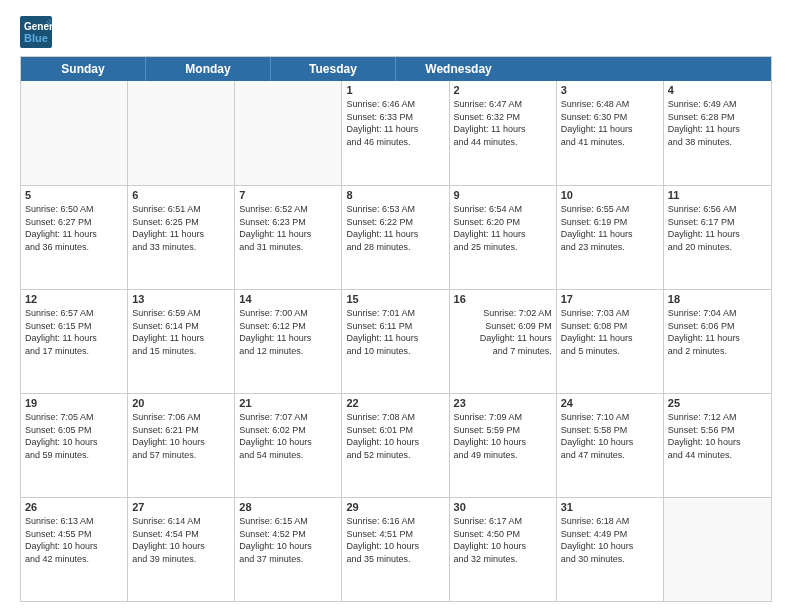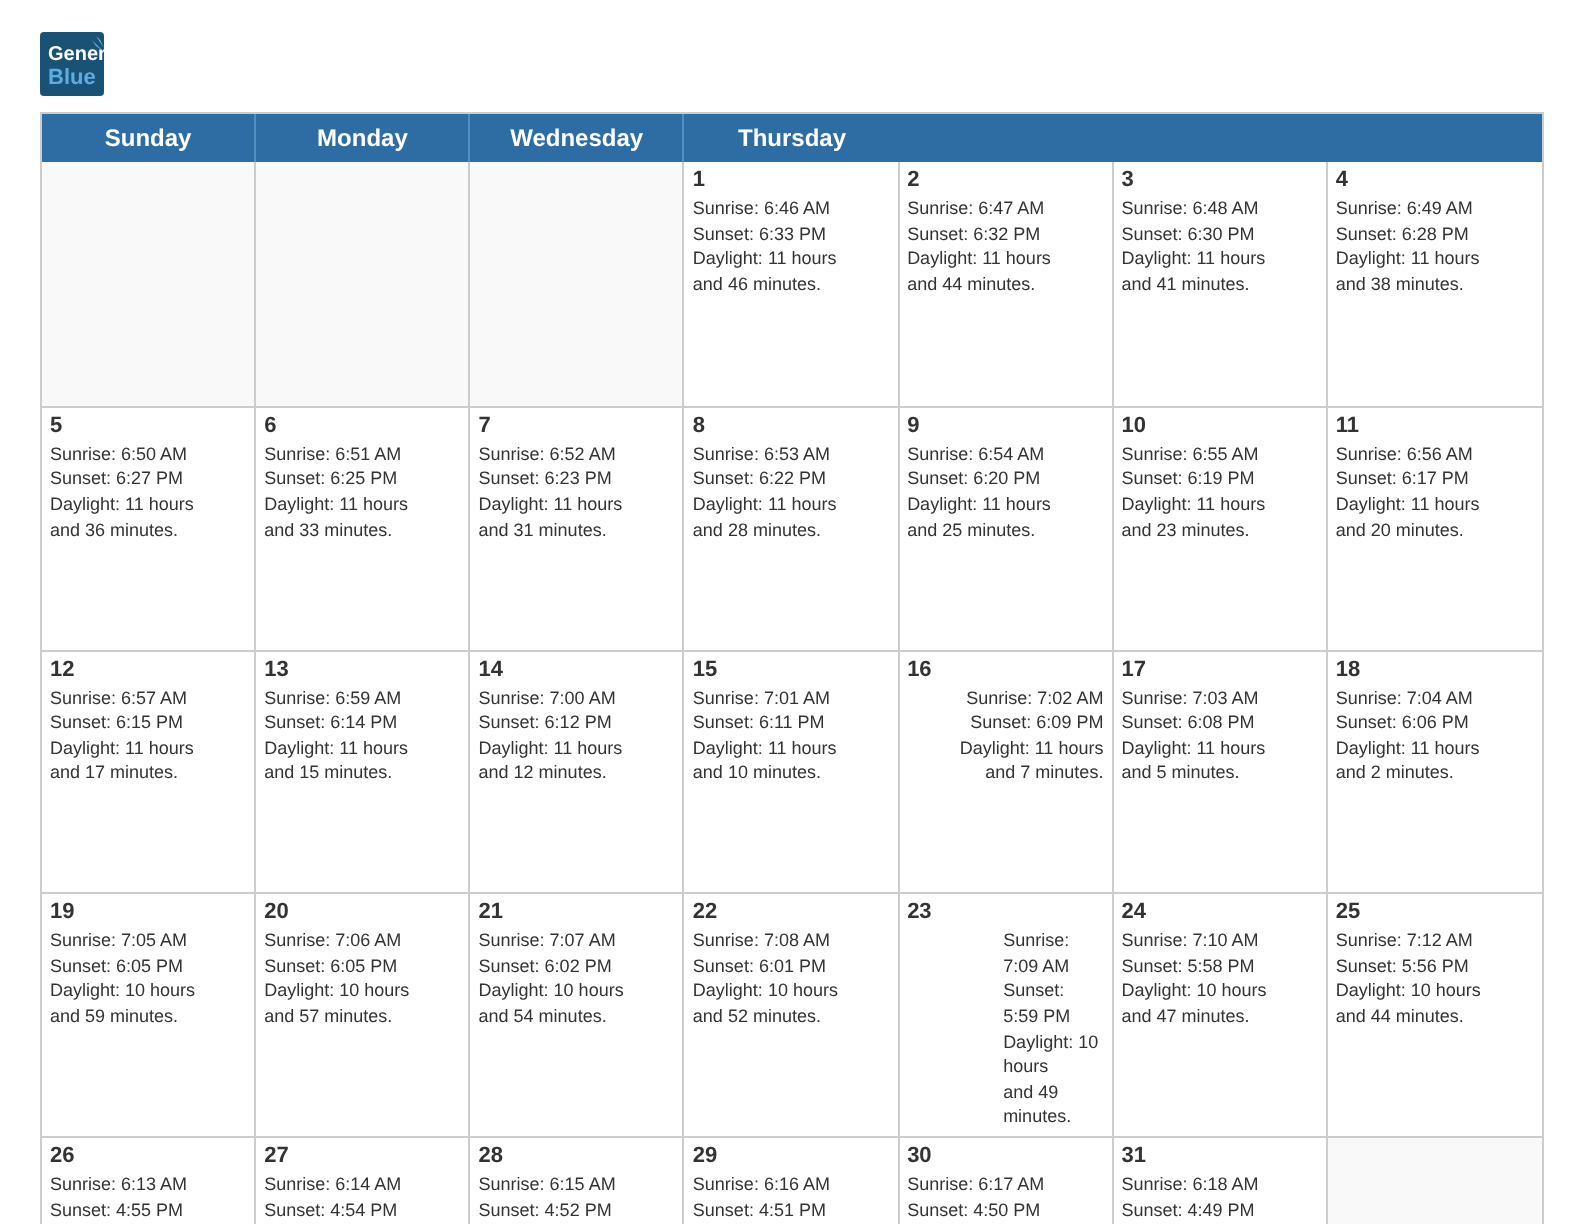--- a/index.html
+++ b/index.html
@@ -42,21 +42,21 @@
       color: #555;
     }
     .calendar {
       flex: 1;
       border: 1px solid #ccc;
       display: flex;
       flex-direction: column;
     }
     .cal-header-row {
       display: grid;
-      grid-template-columns: repeat(7, 1fr);
+      grid-template-columns: repeat(6, 1fr);
       background: #2e6da4;
     }
     .cal-header-cell {
       color: #fff;
       font-size: 12px;
       font-weight: bold;
       padding: 5px 4px;
       text-align: center;
       border-right: 1px solid #5090c0;
     }
@@ -117,22 +117,22 @@
     <div class="title-block">
       <div class="month-title"></div>
       <div class="location"></div>
     </div>
   </div>
 
   <div class="calendar">
     <div class="cal-header-row">
     <div class="cal-header-cell">Sunday</div>
         <div class="cal-header-cell">Monday</div>
+        <div class="cal-header-cell">Tuesday</div>
         <div class="cal-header-cell">Wednesday</div>
-        <div class="cal-header-cell">Thursday</div>
       </div>
     <div class="cal-body">
     <div class="cal-week">
           <div class="cal-cell empty"></div>
           <div class="cal-cell empty"></div>
           <div class="cal-cell empty"></div>
           <div class="cal-cell">
             <div class="day-num">1</div>
             <div class="cell-info" style="white-space: pre-line;">Sunrise: 6:46 AM
 Sunset: 6:33 PM
@@ -267,41 +267,41 @@
           <div class="cal-cell">
             <div class="day-num">19</div>
             <div class="cell-info" style="white-space: pre-line;">Sunrise: 7:05 AM
 Sunset: 6:05 PM
 Daylight: 10 hours
 and 59 minutes.</div>
           </div>
           <div class="cal-cell">
             <div class="day-num">20</div>
             <div class="cell-info" style="white-space: pre-line;">Sunrise: 7:06 AM
-Sunset: 6:05 PM
+Sunset: 6:21 PM
 Daylight: 10 hours
 and 57 minutes.</div>
           </div>
           <div class="cal-cell">
             <div class="day-num">21</div>
             <div class="cell-info" style="white-space: pre-line;">Sunrise: 7:07 AM
 Sunset: 6:02 PM
 Daylight: 10 hours
 and 54 minutes.</div>
           </div>
           <div class="cal-cell">
             <div class="day-num">22</div>
             <div class="cell-info" style="white-space: pre-line;">Sunrise: 7:08 AM
 Sunset: 6:01 PM
 Daylight: 10 hours
 and 52 minutes.</div>
           </div>
           <div class="cal-cell">
             <div class="day-num">23</div>
-            <div class="cell-info" style="white-space: pre-line; margin-left: 48px;">Sunrise: 7:09 AM
+            <div class="cell-info" style="white-space: pre-line;">Sunrise: 7:09 AM
 Sunset: 5:59 PM
 Daylight: 10 hours
 and 49 minutes.</div>
           </div>
           <div class="cal-cell">
             <div class="day-num">24</div>
             <div class="cell-info" style="white-space: pre-line;">Sunrise: 7:10 AM
 Sunset: 5:58 PM
 Daylight: 10 hours
 and 47 minutes.</div>

